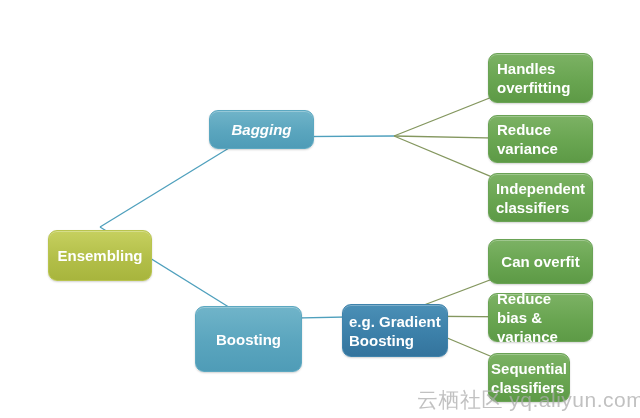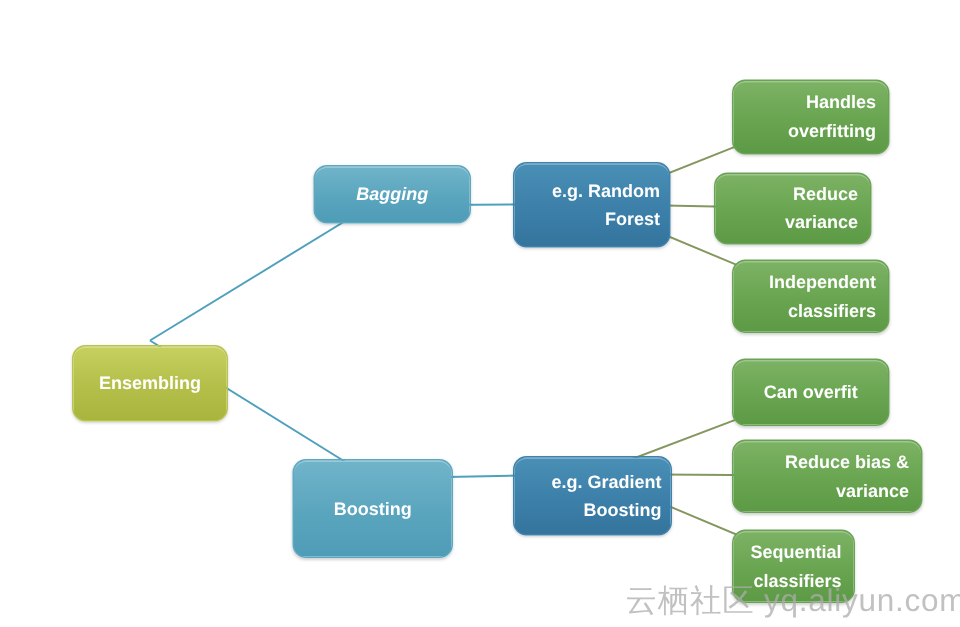--- a/index.html
+++ b/index.html
@@ -19,24 +19,24 @@
   }
   .connectors line.c-teal  { stroke: #4fa0bd; stroke-width: 1.3; }
   .connectors line.c-olive { stroke: #84975f; stroke-width: 1.3; }
   .node {
     position: absolute;
     z-index: 2;
     border-radius: 9px;
     display: flex;
     align-items: center;
     justify-content: center;
-    text-align: right;
+    text-align: left;
     color: #ffffff;
     font-weight: bold;
-    font-size: 12px;
+    font-size: 15px;
     line-height: 19px;
     padding: 2px 6px;
     box-sizing: border-box;
     box-shadow: 0 1px 2px rgba(0,0,0,0.18), inset 0 1px 0 rgba(255,255,255,0.28);
   }
   .node span { display: block; }
   .node-yellow {
     background: linear-gradient(180deg, #c6d05f 0%, #b3bf49 55%, #a8b53d 100%);
     border: 1px solid #b9c44f;
     margin-top: 28px;
@@ -54,24 +54,24 @@
     border: 1px solid #6aa355;
     padding: 2px 8px;
   }
   
   .n-ensembling        { left: 48px;  top: 202px; width: 104px; height: 51px; }
   .n-bagging           { left: 209px; top: 110px; width: 105px; height: 39px; font-style: italic; }
   .n-random-forest     { left: 342px; top: 108px; width: 105px; height: 57px; }
   .n-boosting          { left: 195px; top: 293px; width: 107px; height: 66px; margin-top: 13px; }
   .n-gradient-boosting { left: 342px; top: 304px; width: 106px; height: 53px; }
   .n-handles-overfitting      { left: 488px; top: 53px;  width: 105px; height: 50px; }
-  .n-reduce-variance          { left: 476px; top: 115px; width: 105px; height: 48px; }
+  .n-reduce-variance          { left: 488px; top: 115px; width: 105px; height: 48px; }
   .n-independent-classifiers  { left: 488px; top: 173px; width: 105px; height: 49px; }
   .n-can-overfit              { left: 488px; top: 239px; width: 105px; height: 45px; }
-  .n-reduce-bias-variance     { left: 488px; top: 293px; width: 127px; height: 49px; }
+  .n-reduce-bias-variance     { left: 488px; top: 293px; width: 105px; height: 49px; }
   .n-sequential-classifiers   { left: 488px; top: 353px; width: 82px; height: 49px; }
   .watermark {
     position: absolute;
     z-index: 3;
     left: 417px;
     top: 386px;
     font-size: 21px;
     letter-spacing: 0.5px;
     white-space: nowrap;
     color: rgba(172, 172, 172, 0.75);
@@ -97,23 +97,20 @@
   </svg>
 
   <div class="node node-yellow n-ensembling">
     <span>Ensembling</span>
   </div>
 
   <div class="node node-teal n-bagging">
     <span>Bagging</span>
   </div>
 
-  <div class="node node-blue n-random-forest">
-    <span>e.g. Random Forest</span>
-  </div>
 
   <div class="node node-teal n-boosting">
     <span>Boosting</span>
   </div>
 
   <div class="node node-blue n-gradient-boosting">
     <span>e.g. Gradient Boosting</span>
   </div>
 
   <div class="node node-green n-handles-overfitting">

